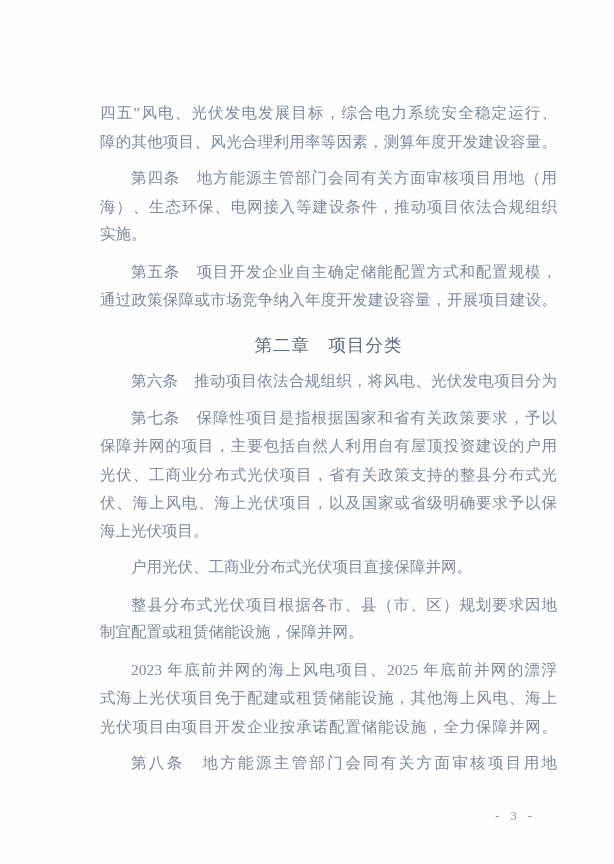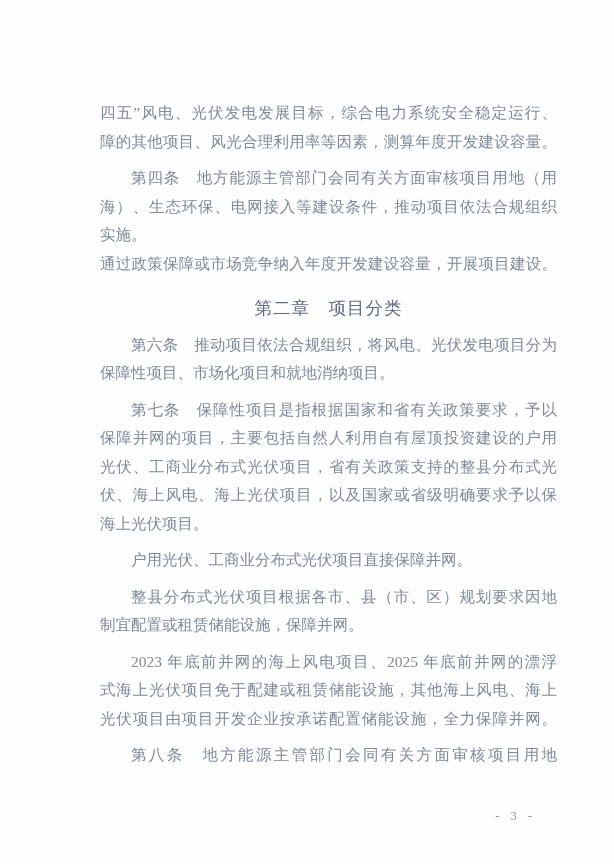--- a/index.html
+++ b/index.html
@@ -25,20 +25,21 @@
     font-size: 15.5px;
     line-height: 28.5px;
     height: 28.5px;
     color: #7e899b;
     text-align: justify;
     text-align-last: justify;
     overflow: hidden;
   }
   .line.end {
     text-align-last: left;
+    font-family: Liberation Mono, monospace;
   }
   .line.indent {
     text-indent: 31px;
     margin-top: 8px;
   }
   .chapter-heading {
     margin-top: 16px;
     font-size: 17.5px;
     line-height: 28.5px;
     height: 28.5px;
@@ -61,26 +62,26 @@
 </head>
 <body>
 
 <div class="page">
   <div class="text-block">
     <div class="line">四五”风电、光伏发电发展目标，综合电力系统安全稳定运行、</div>
     <div class="line">障的其他项目、风光合理利用率等因素，测算年度开发建设容量。</div>
     <div class="line indent">第四条　地方能源主管部门会同有关方面审核项目用地（用</div>
     <div class="line">海）、生态环保、电网接入等建设条件，推动项目依法合规组织</div>
     <div class="line end">实施。</div>
+    <div class="line indent">第五条　项目开发企业自主确定储能配置方式和配置规模，</div>
     <div class="line">通过政策保障或市场竞争纳入年度开发建设容量，开展项目建设。</div>
 
     <div class="chapter-heading">第二章　项目分类</div>
 
     <div class="line indent">第六条　推动项目依法合规组织，将风电、光伏发电项目分为</div>
-    <div class="line end">保障性项目、市场化项目和就地消纳项目。</div>
     <div class="line indent">第七条　保障性项目是指根据国家和省有关政策要求，予以</div>
     <div class="line">保障并网的项目，主要包括自然人利用自有屋顶投资建设的户用</div>
     <div class="line">光伏、工商业分布式光伏项目，省有关政策支持的整县分布式光</div>
     <div class="line">伏、海上风电、海上光伏项目，以及国家或省级明确要求予以保</div>
     <div class="line end">海上光伏项目。</div>
     <div class="line indent end">户用光伏、工商业分布式光伏项目直接保障并网。</div>
     <div class="line indent">整县分布式光伏项目根据各市、县（市、区）规划要求因地</div>
     <div class="line end">制宜配置或租赁储能设施，保障并网。</div>
     <div class="line indent">2023 年底前并网的海上风电项目、2025 年底前并网的漂浮</div>
     <div class="line">式海上光伏项目免于配建或租赁储能设施，其他海上风电、海上</div>

